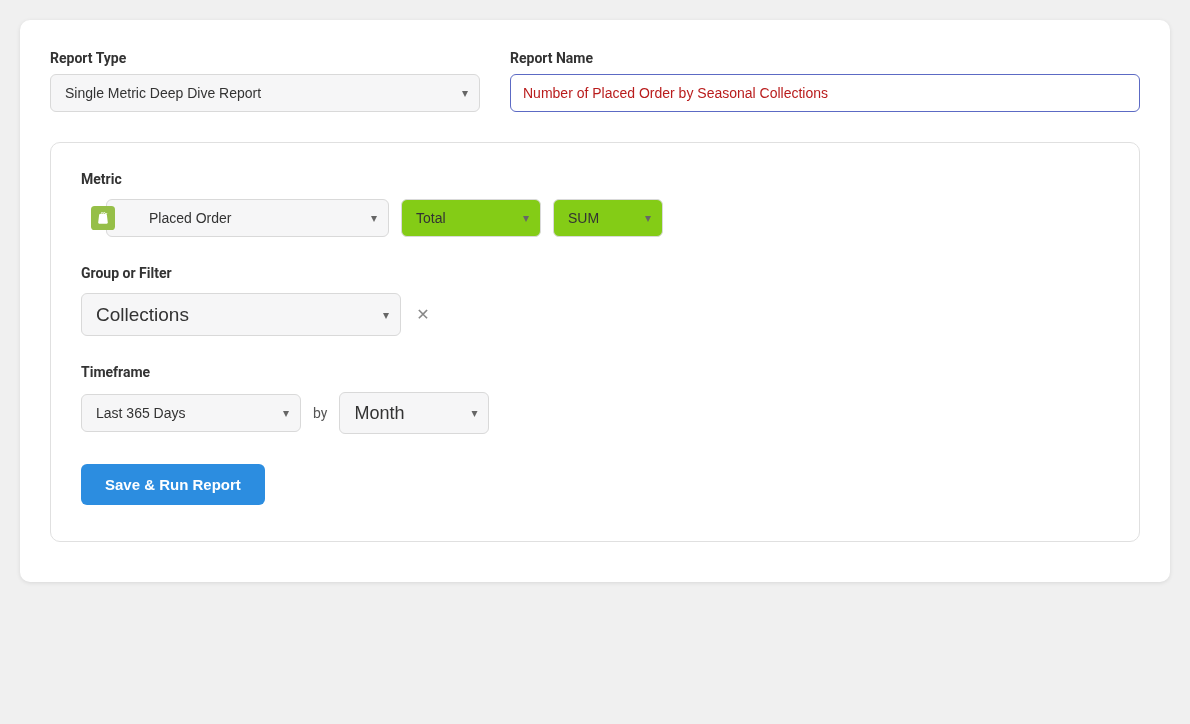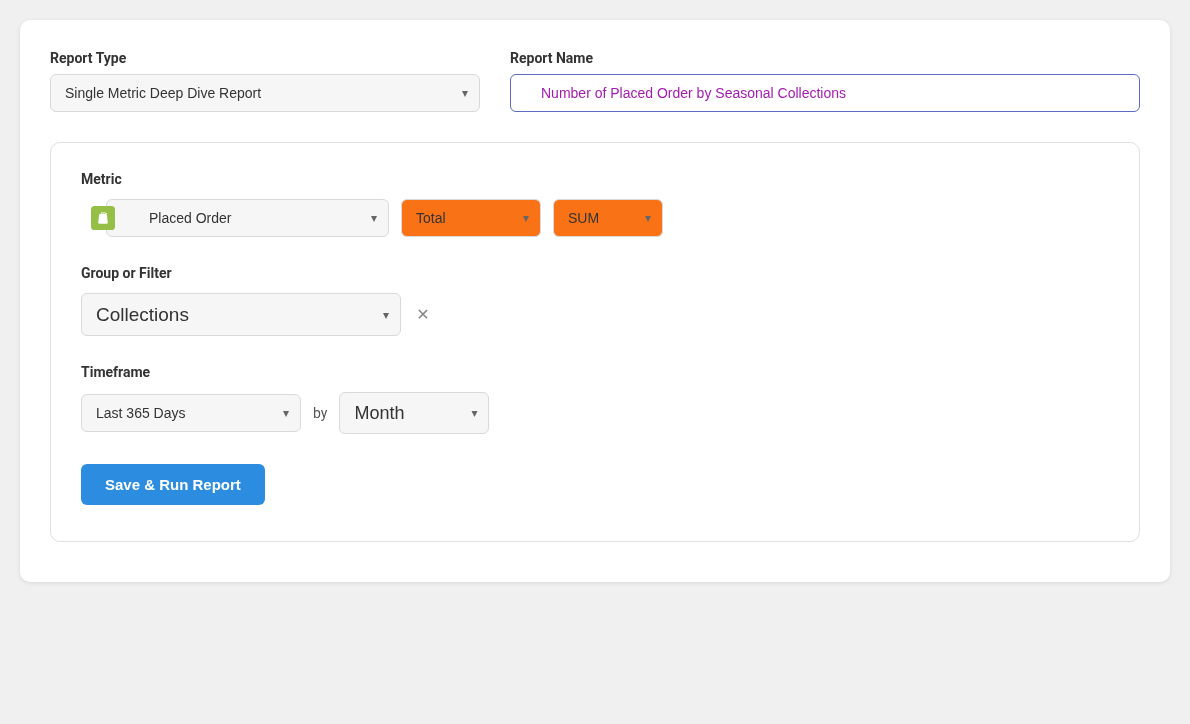--- a/index.html
+++ b/index.html
@@ -82,23 +82,23 @@
       transform: translateY(-50%);
       pointer-events: none;
       color: #666;
       font-size: 12px;
     }
 
     .text-input {
       width: 100%;
       border: 1.5px solid #5c6ac4;
       border-radius: 6px;
-      padding: 10px 30px;
-      font-size: 14px;
-      color: #a21caf;
+      padding: 10px 12px;
+      font-size: 14px;
+      color: #b91c1c;
       outline: none;
       background: #fff;
     }
 
     .configure-card {
       border: 1px solid #e0e0e0;
       border-radius: 10px;
       padding: 28px 30px 36px 30px;
       background: #fff;
     }
@@ -184,21 +184,21 @@
       font-size: 12px;
     }
 
     .small-select-wrapper {
       position: relative;
     }
 
     .small-select-wrapper select {
       appearance: none;
       -webkit-appearance: none;
-      background: #f97316;
+      background: #84cc16;
       border: 1px solid #d9d9d9;
       border-radius: 6px;
       padding: 10px 32px 10px 14px;
       font-size: 14px;
       color: #333;
       cursor: pointer;
       outline: none;
     }
 
     .total-select {

